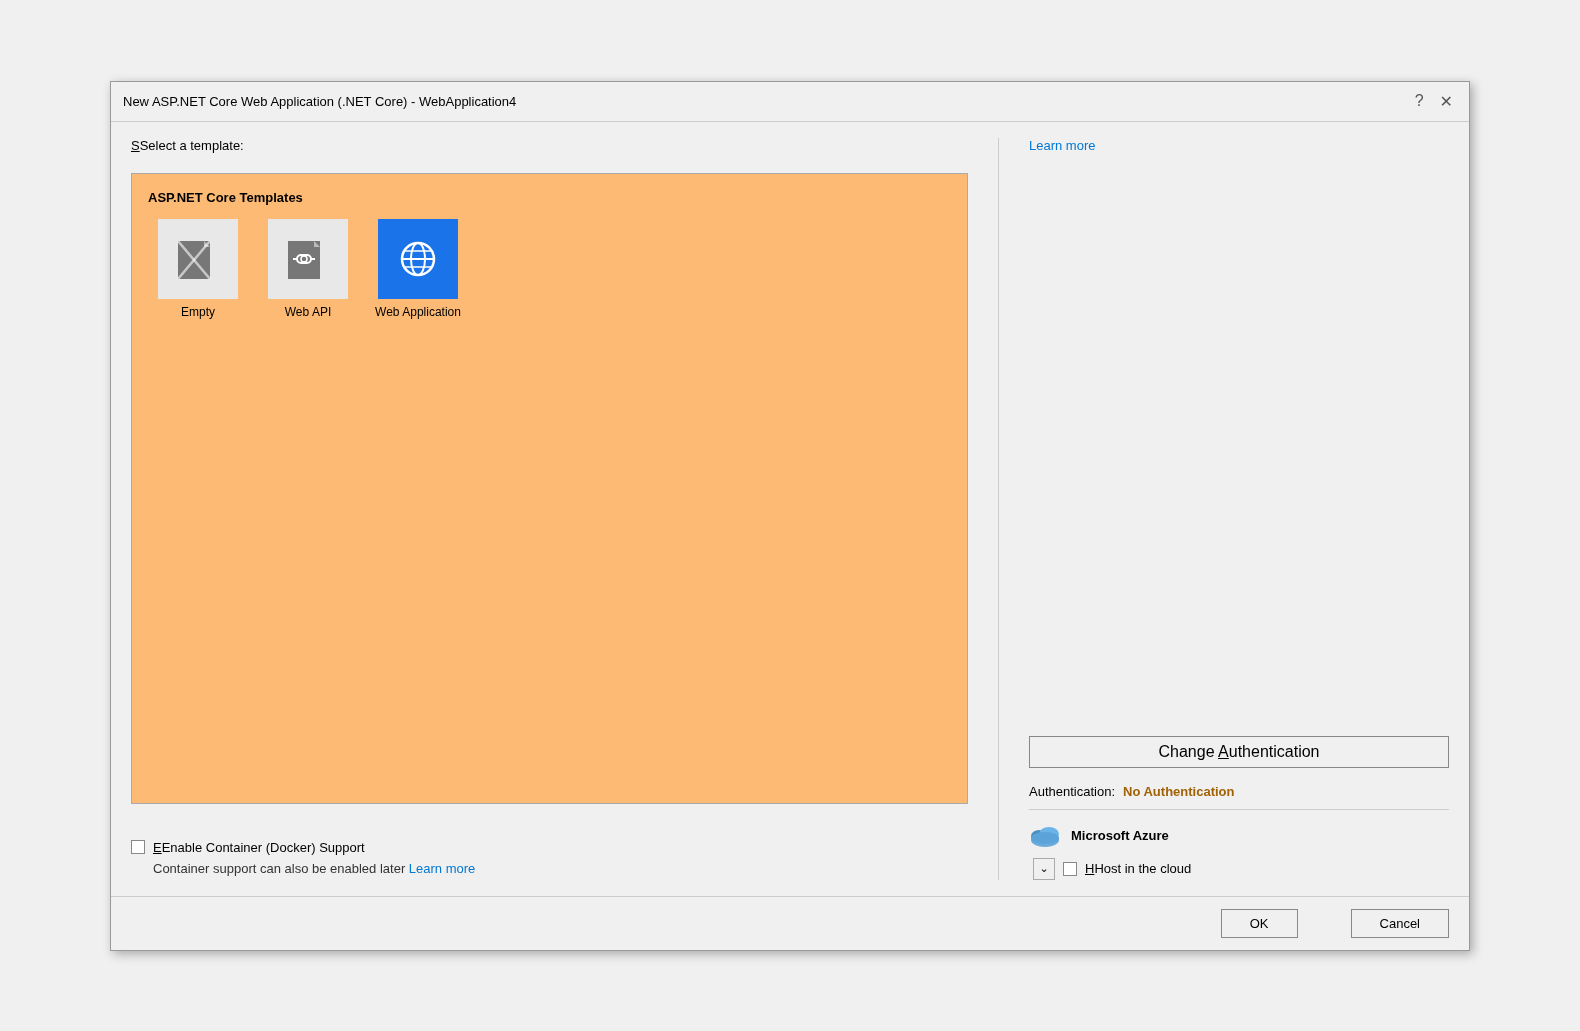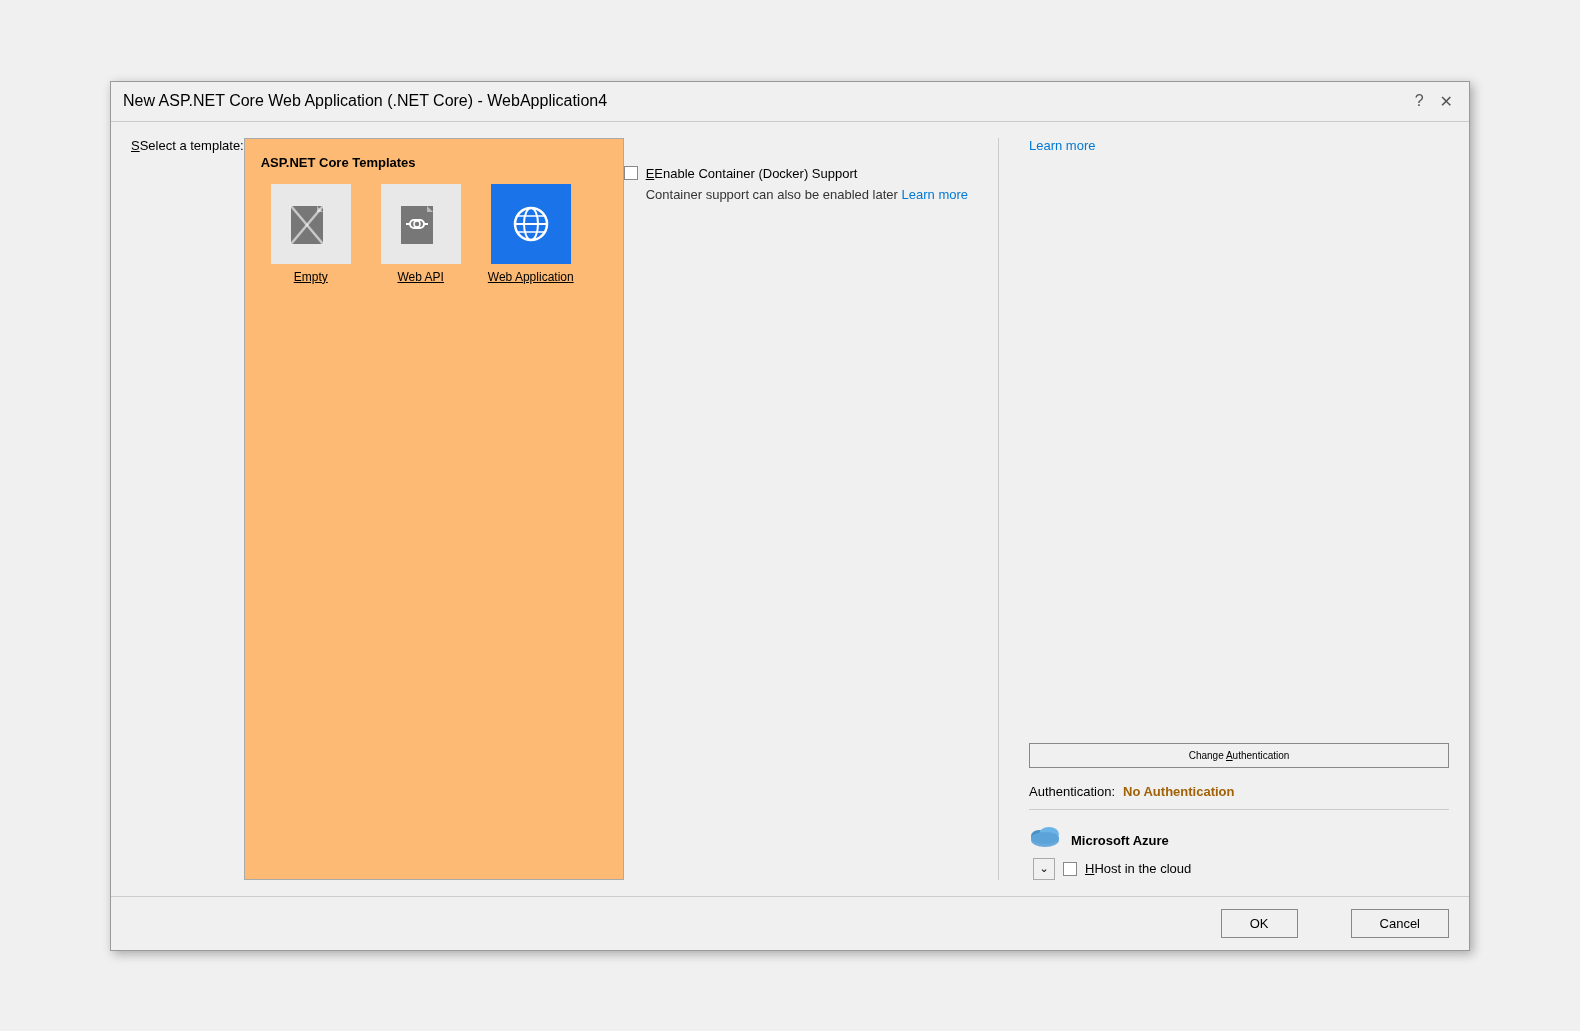--- a/index.html
+++ b/index.html
@@ -26,21 +26,21 @@
     .title-bar {
       background: #f0f0f0;
       border-bottom: 1px solid #ccc;
       display: flex;
       align-items: center;
       justify-content: space-between;
       padding: 8px 12px;
       height: 40px;
     }
     .title-bar-title {
-      font-size: 16px;
+      font-size: 13px;
       color: #000;
     }
     .title-bar-controls {
       display: flex;
       gap: 8px;
       align-items: center;
     }
     .title-bar-controls span {
       font-size: 16px;
       cursor: pointer;
@@ -49,21 +49,22 @@
     }
     .dialog-content {
       display: flex;
       flex: 1;
       padding: 16px 20px;
       gap: 20px;
     }
     .left-panel {
       flex: 1;
       display: flex;
-      flex-direction: row;
+      flex-direction: column;
+      gap: 8px;
     }
     .select-label {
       font-size: 13px;
       margin-bottom: 12px;
     }
     .select-label u { text-decoration: underline; }
     .template-box {
       border: 1px solid #aaa;
       background: #fdba74;
       flex: 1;
@@ -80,21 +81,20 @@
       display: flex;
       flex-direction: row;
       gap: 10px;
     }
     .template-item {
       display: flex;
       flex-direction: column;
       align-items: center;
       cursor: pointer;
       width: 100px;
-      text-decoration: underline;
     }
     .template-icon-box {
       width: 80px;
       height: 80px;
       border: 2px solid transparent;
       display: flex;
       align-items: center;
       justify-content: center;
       margin-bottom: 6px;
     }
@@ -165,21 +165,21 @@
       cursor: pointer;
       display: inline-block;
       margin-bottom: 20px;
     }
     .right-spacer { flex: 1; }
     .change-auth-btn {
       display: inline-block;
       padding: 6px 18px;
       border: 1px solid #888;
       background: #f0f0f0;
-      font-size: 10px;
+      font-size: 16px;
       cursor: pointer;
       margin-bottom: 16px;
       font-family: 'Segoe UI', sans-serif;
     }
     .change-auth-btn u { text-decoration: underline; }
     .auth-row {
       display: flex;
       align-items: center;
       gap: 8px;
       font-size: 13px;
@@ -189,21 +189,21 @@
     }
     .auth-label { color: #000; }
     .auth-value { font-weight: bold; color: #a16207; }
     .azure-section {
       display: flex;
       flex-direction: column;
       gap: 10px;
     }
     .azure-header {
       display: flex;
-      align-items: flex-end;
+      align-items: center;
       gap: 10px;
     }
     .azure-label {
       font-weight: bold;
       font-size: 13px;
     }
     .host-cloud-row {
       display: flex;
       align-items: center;
       gap: 8px;

